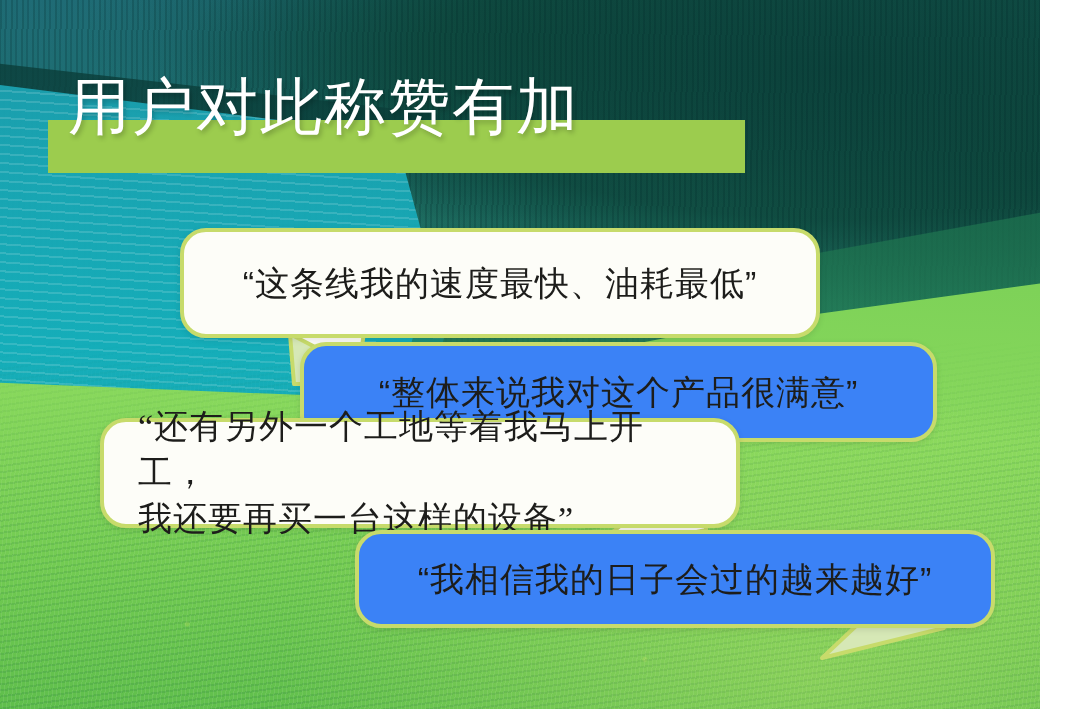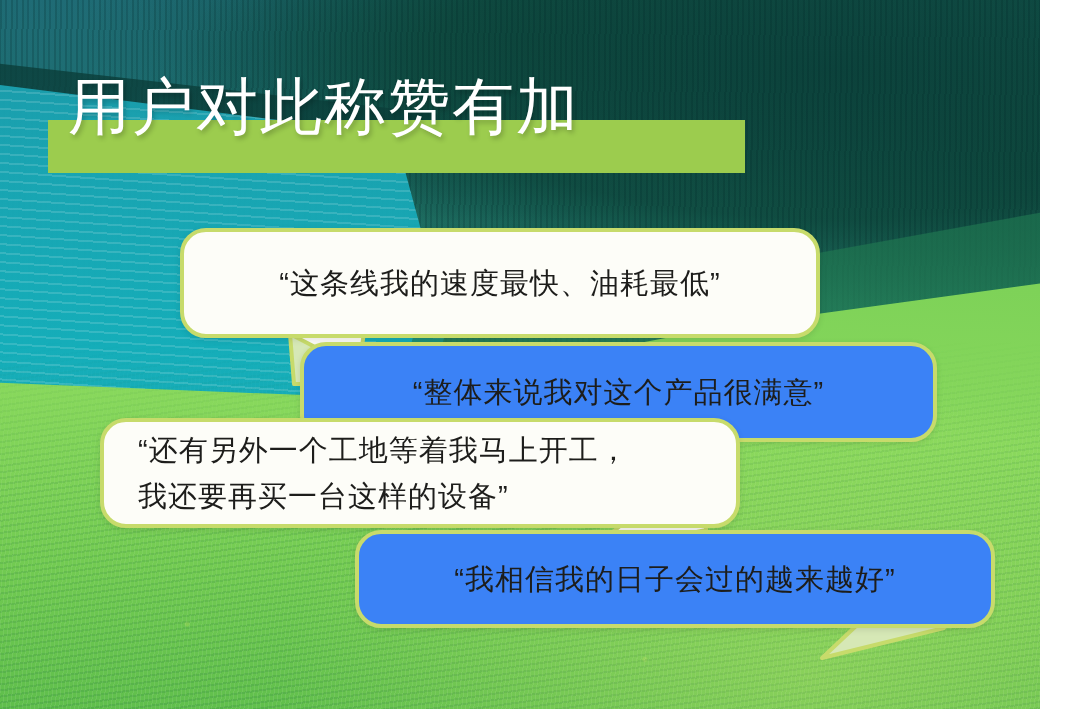--- a/index.html
+++ b/index.html
@@ -110,31 +110,31 @@
     position:absolute;
     border:4px solid #c7db6b;
     border-radius:26px;
     display:flex; align-items:center;
     box-shadow:0 2px 6px rgba(0,0,0,.10);
   }
   .bubble.white { background:#fdfdf8; }
   .bubble.green { background:#3b82f6; }
   .bubble .txt {
     width:100%;
-    font-size:29px; line-height:46px; color:#1d1d1b;
+    font-size:34px; line-height:46px; color:#1d1d1b;
     letter-spacing:1px; white-space:pre-line;
   }
 
   #bubble-1 { left:180px; top:228px; width:640px; height:110px; padding:0 28px; }
   #bubble-1 .txt { text-align:center; }
 
   #bubble-2 { left:300px; top:342px; width:637px; height:100px; padding:0 34px; }
   #bubble-2 .txt { text-align:center; }
 
-  #bubble-3 { left:100px; top:418px; width:640px; height:110px; padding:0 34px; }
+  #bubble-3 { left:100px; top:418px; width:640px; height:110px; padding:0 34px;font-family:Liberation Serif, serif; }
   #bubble-3 .txt { text-align:left; }
 
   #bubble-4 { left:355px; top:530px; width:640px; height:98px; padding:0 34px; }
   #bubble-4 .txt { text-align:center; }
 
   
   .tail { position:absolute; pointer-events:none; }
   #tail-1 { left:290px; top:330px;  width:120px; height:70px; }
   #tail-2 { left:288px; top:326px;  width:110px; height:62px; }
   #tail-3 { left:580px; top:500px;  width:130px; height:62px; }

